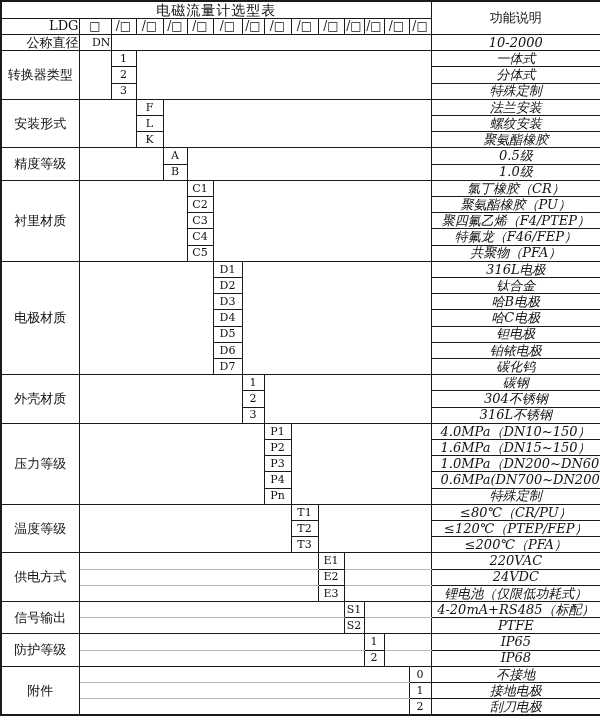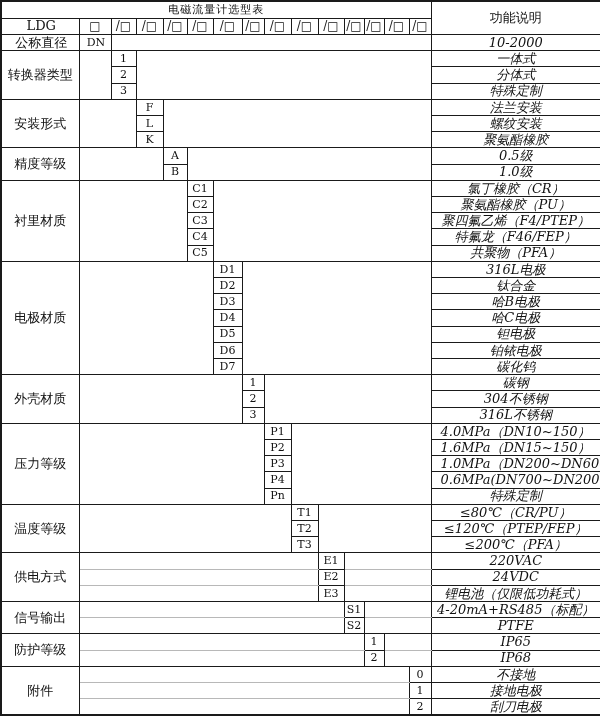--- a/index.html
+++ b/index.html
@@ -3,22 +3,22 @@
 <meta charset="utf-8">
 <style>
   html,body{margin:0;padding:0;background:#fff;}
   .wrap{width:600px;height:716px;background:#fff;overflow:hidden;}
   table{border-collapse:collapse;table-layout:fixed;width:600px;height:716px;
         font-family:"DejaVu Serif","DejaVu Sans",serif;font-size:13px;color:#111;
         border:2px solid #1a1a1a;}
   tr{height:16px;}
   td{padding:0;margin:0;border:1px solid #1a1a1a;text-align:center;vertical-align:middle;
      white-space:nowrap;overflow:hidden;line-height:1.05;}
-  td.title{font-size:11px;letter-spacing:1px;}
-  td.lbl-left{text-align:center;padding-left:2px;}
+  td.title{font-size:14px;letter-spacing:1px;}
+  td.lbl-left{text-align:right;padding-left:2px;}
   td.code{font-size:11px;}
   td.fn{font-size:13px;font-style:italic;}
   td.fn-left{text-align:left;padding-left:9px;}
   td.lt{border-top:1px solid #b8b8b8;}
   td.lb{border-bottom:1px solid #b8b8b8;}
   td.slot{font-size:12px;}
 </style>
 </head>
 <body>
 

